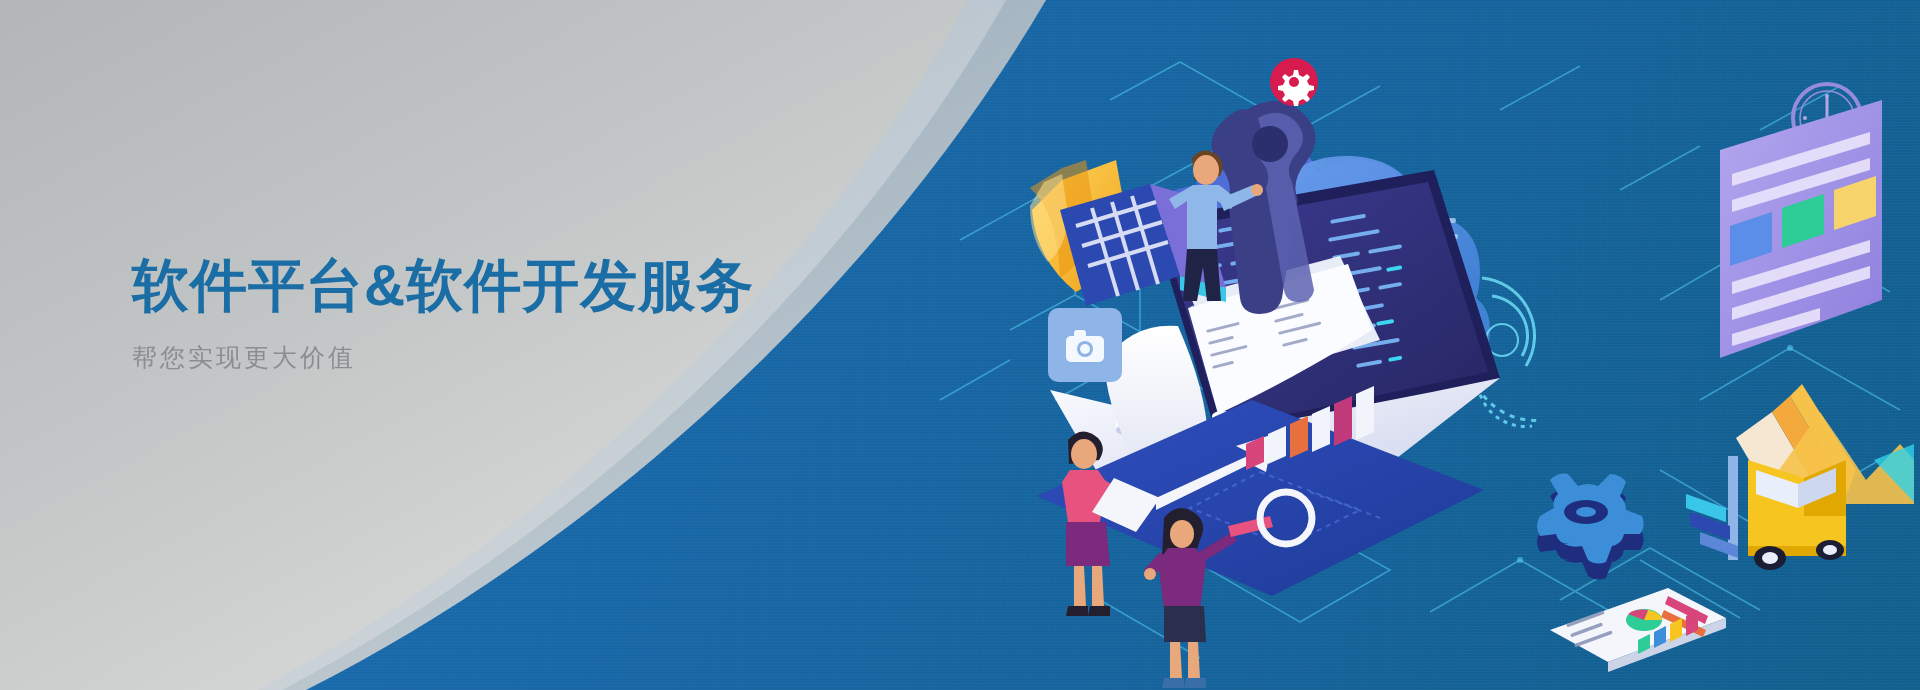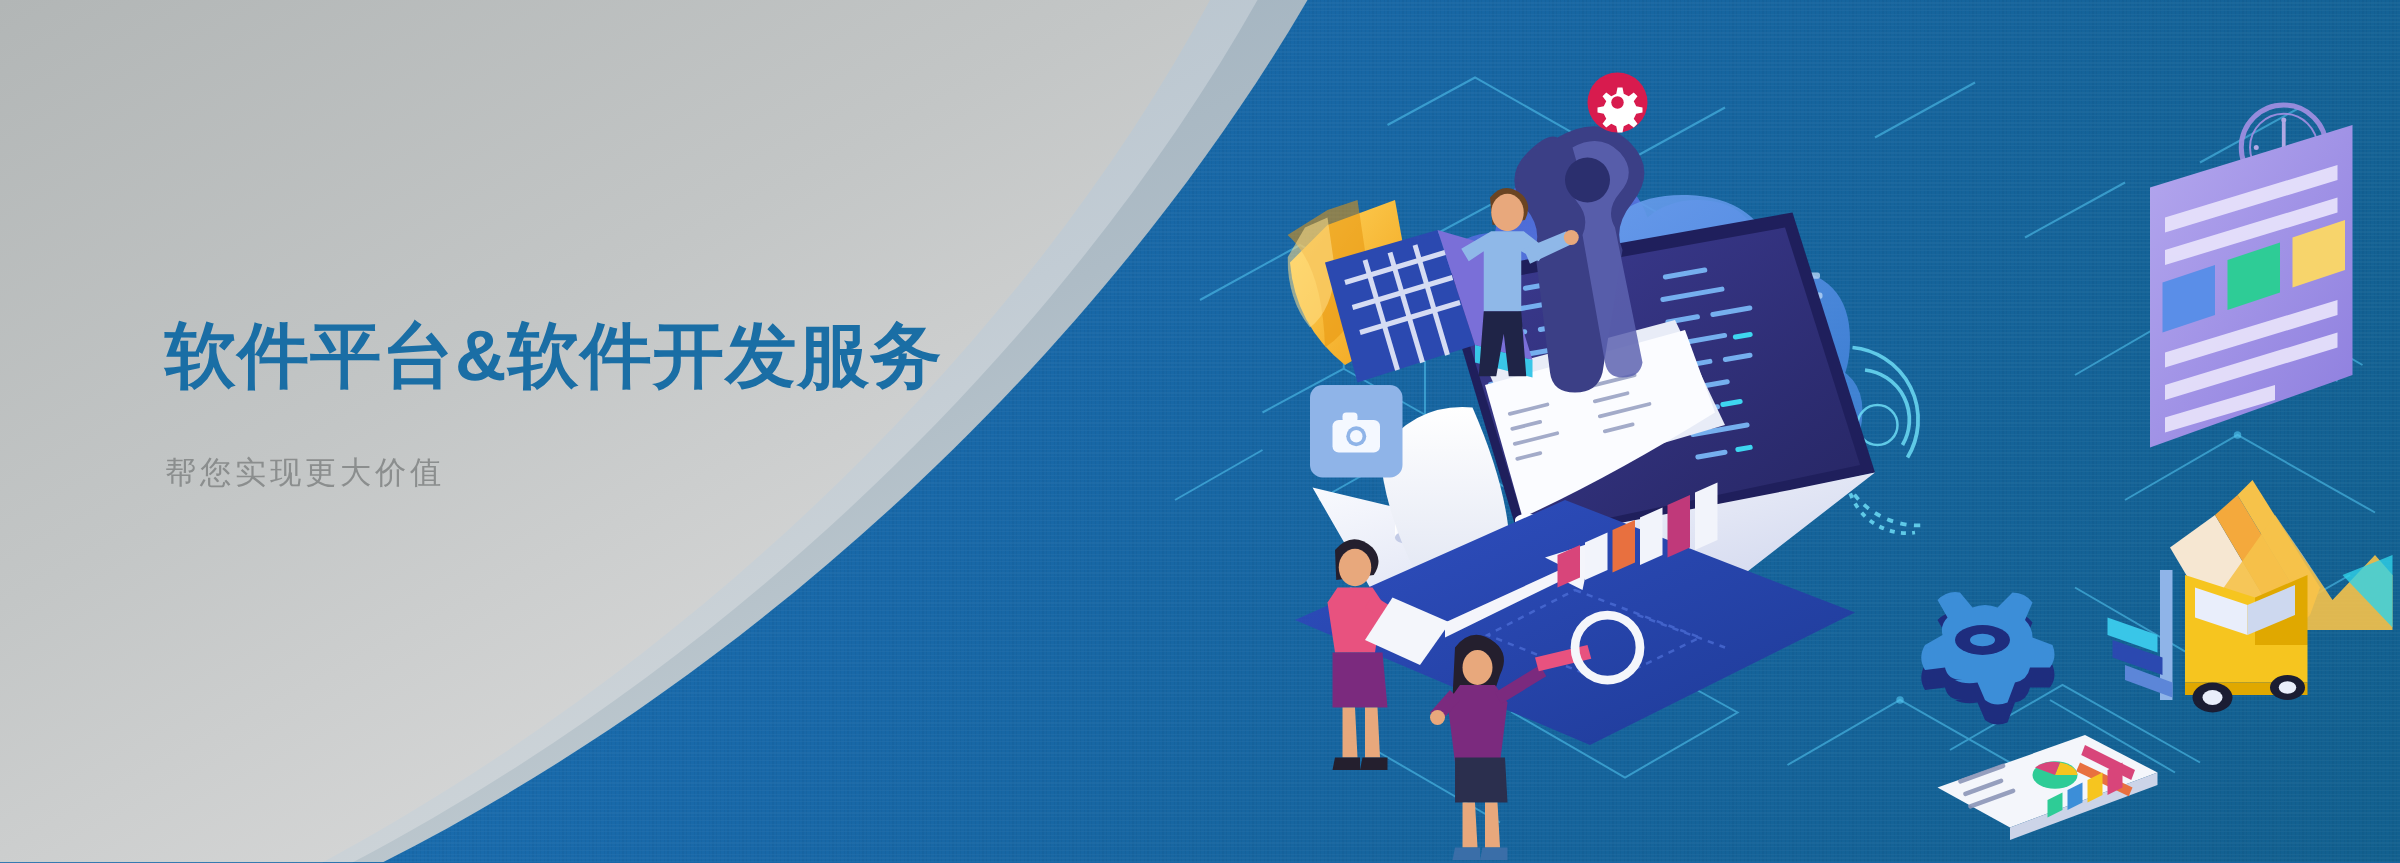--- a/index.html
+++ b/index.html
@@ -26,21 +26,21 @@
   
   .sweep { position:absolute; top:0; left:0; height:690px; width:1250px; }
 
   
   .copy { position:absolute; left:132px; top:252px; width:760px; }
   .headline {
     font-size:57px; line-height:1.18; font-weight:700; color:#1a6ea5;
     letter-spacing:1px; white-space:nowrap;
   }
   .subline {
-    margin-top:42px; font-size:25px; font-weight:400; color:#8b8e8e;
+    margin-top:22px; font-size:25px; font-weight:400; color:#8b8e8e;
     letter-spacing:3px;
   }
 
   
   .art { position:absolute; left:1030px; top:40px; width:890px; height:650px; }
 </style>
 </head>
 <body>
 
 <div id="banner">

